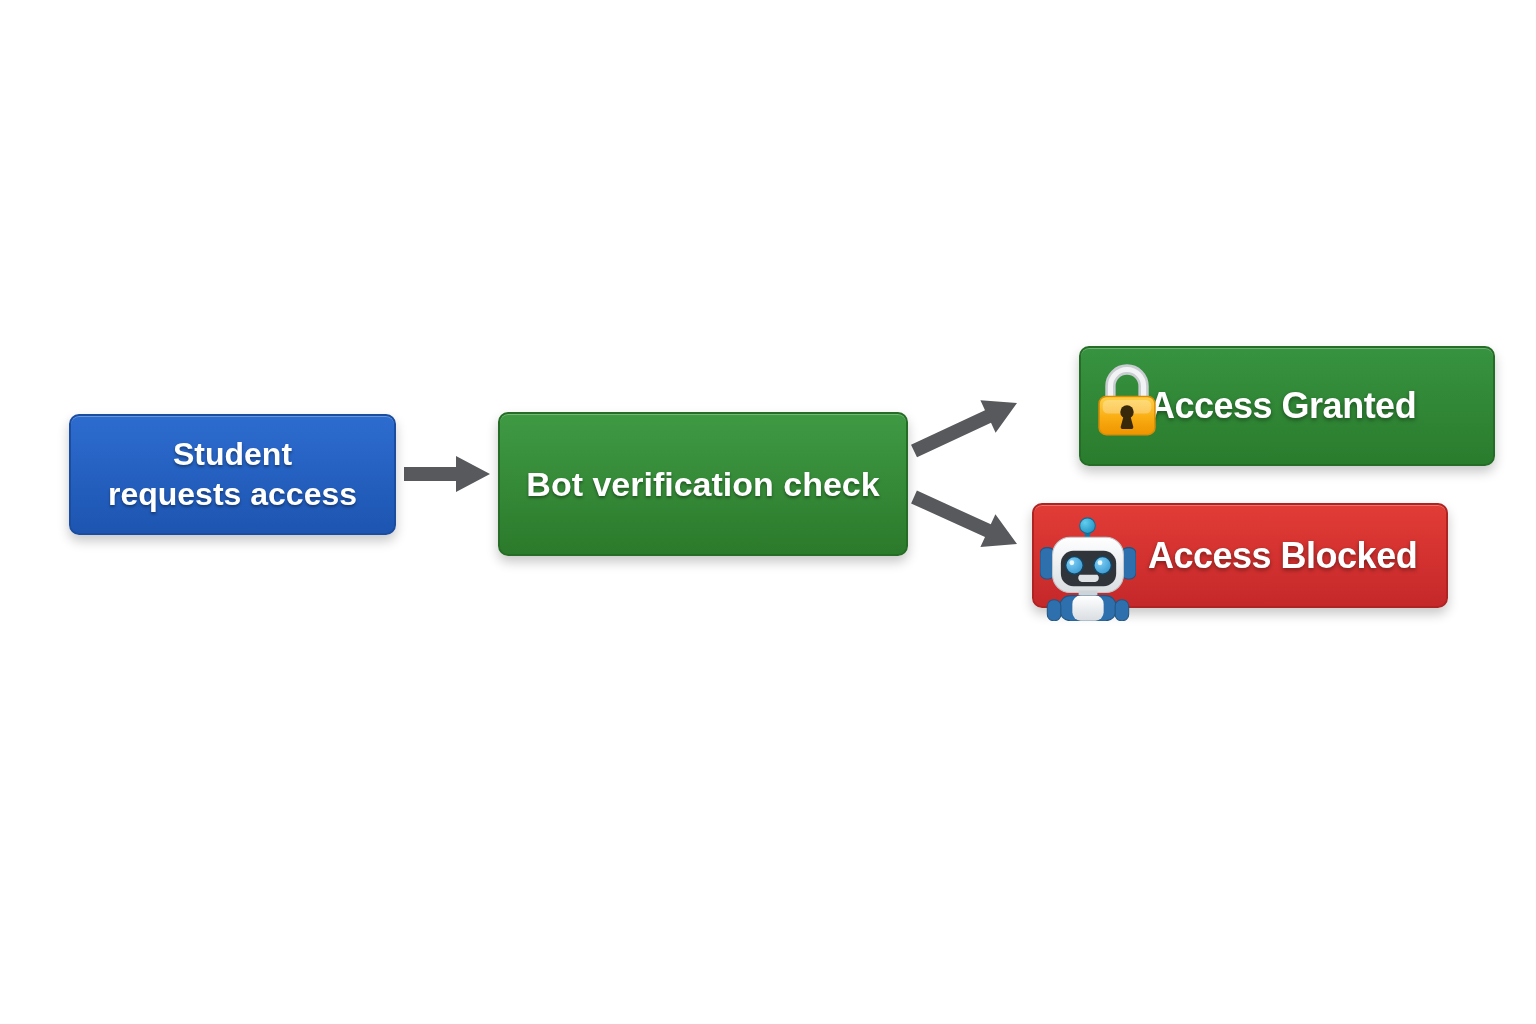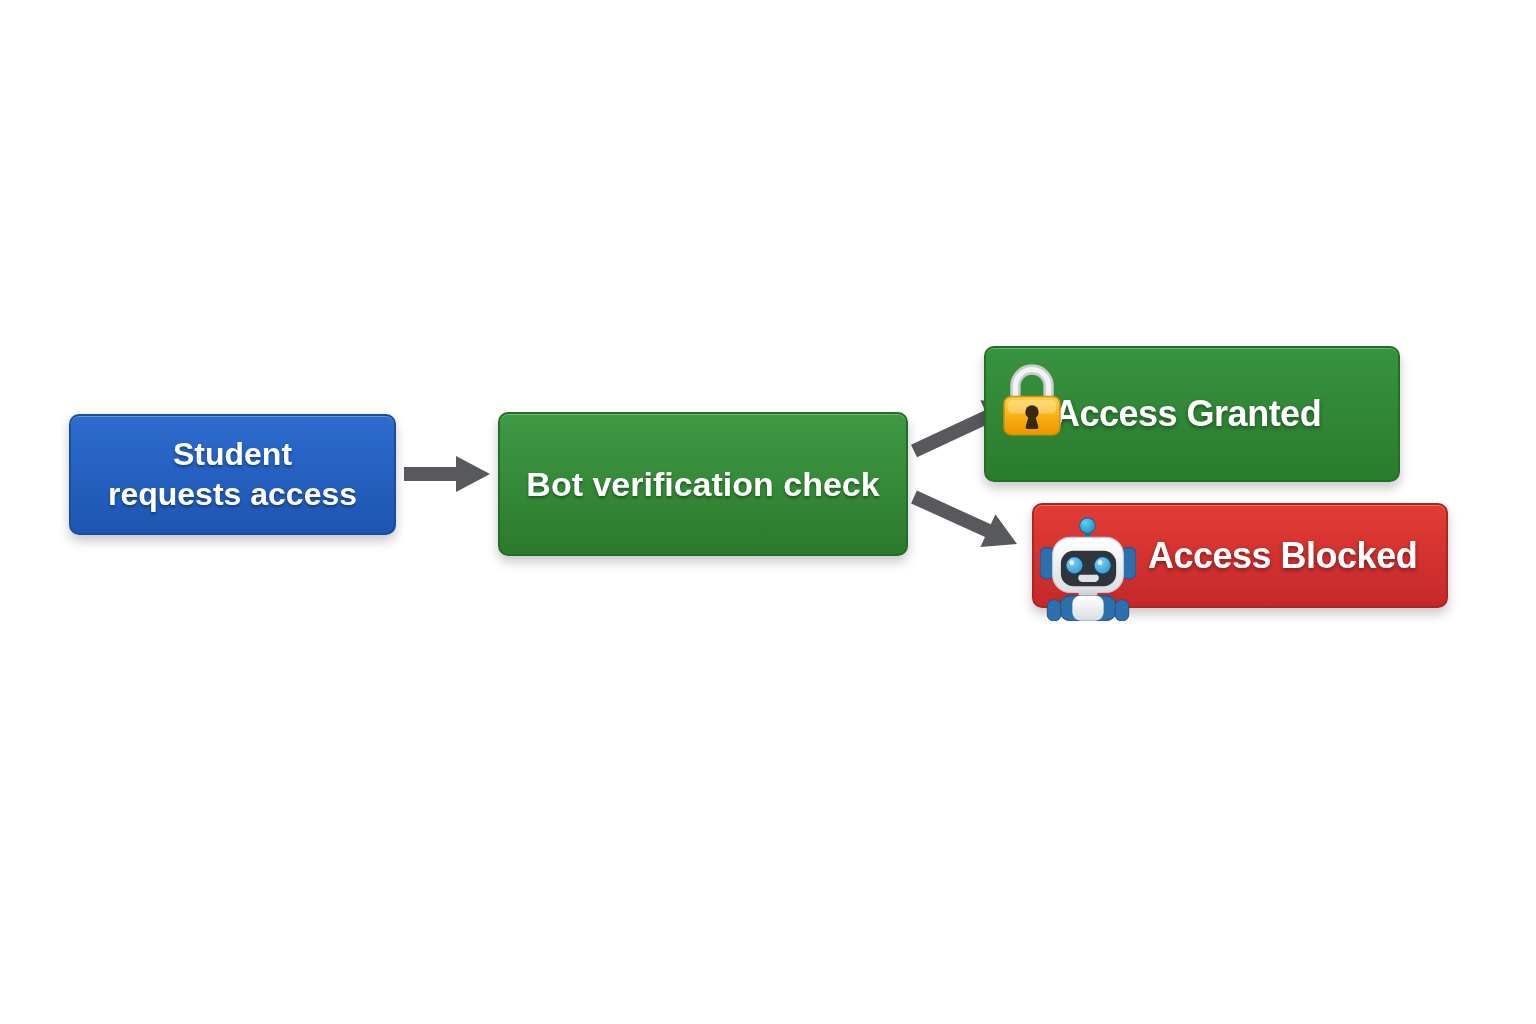--- a/index.html
+++ b/index.html
@@ -27,21 +27,21 @@
     border:2px solid #1a4c9f;
     font-size:32px;line-height:1.24;padding:0 34px;
   }
   #node-check{
     left:498px;top:412px;width:410px;height:144px;
     background:linear-gradient(180deg,#3f9a44 0%,#2b7a2b 100%);
     border:2px solid #256d26;
     font-size:34px;
   }
   #node-granted{
-    left:984px;top:346px;width:416px;height:136px;
+    left:1079px;top:346px;width:416px;height:120px;
     background:linear-gradient(180deg,#379340 0%,#2a7c2d 100%);
     border:2px solid #256d26;
     font-size:36px;letter-spacing:-0.5px;
     justify-content:flex-start;padding-left:68px;
     text-shadow:0 2px 4px rgba(0,0,0,0.42);
   }
   #node-blocked{
     left:1032px;top:503px;width:416px;height:105px;
     background:linear-gradient(180deg,#e23c36 0%,#c5282a 100%);
     border:2px solid #af2323;

